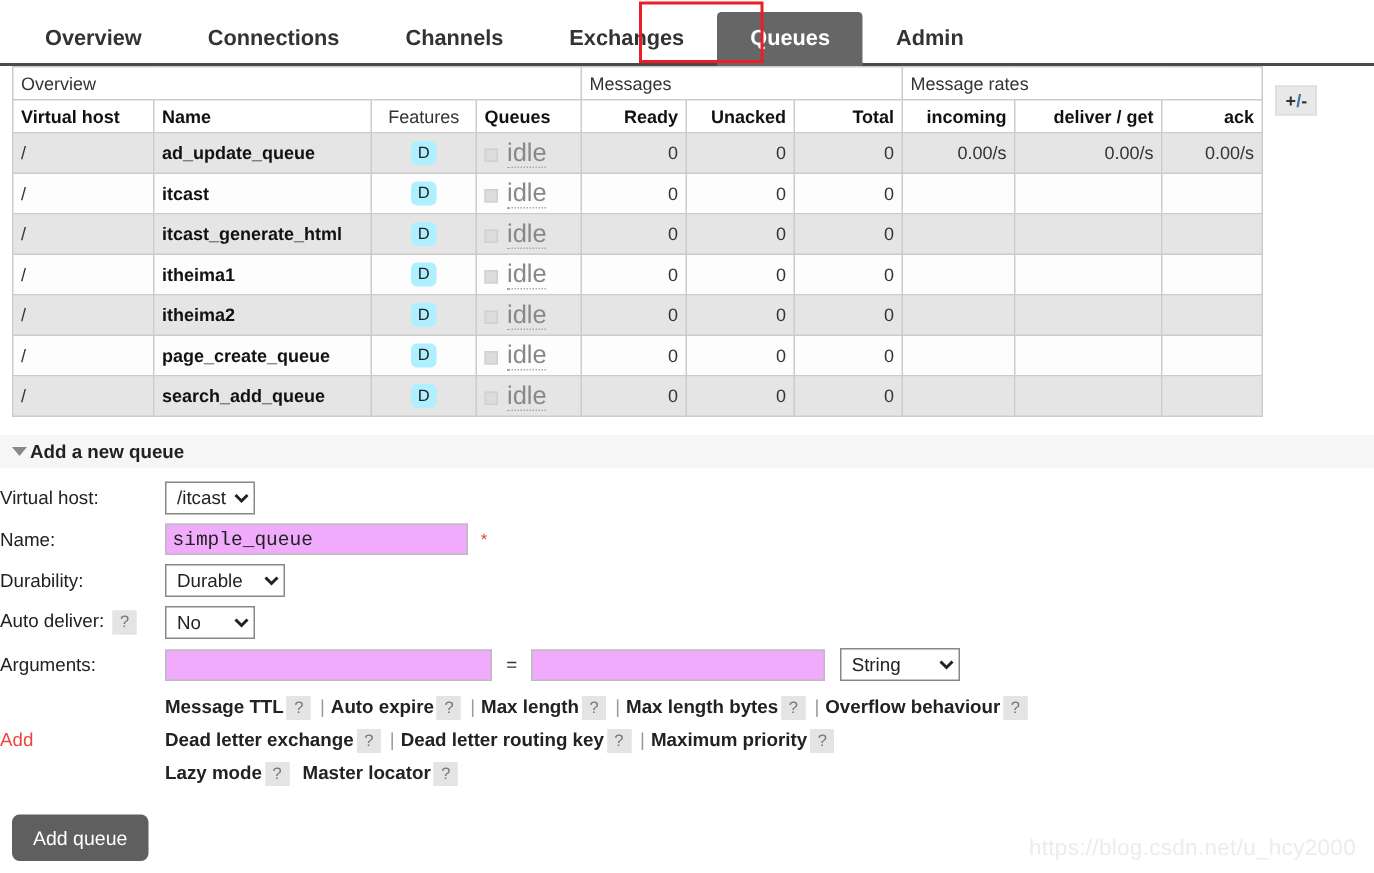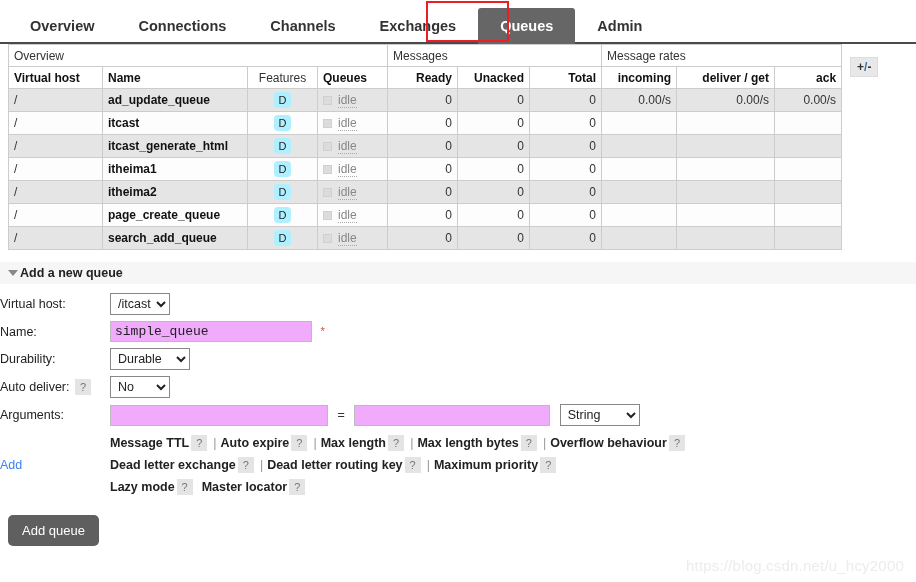--- a/index.html
+++ b/index.html
@@ -99,21 +99,21 @@
     display: inline-block;
     width: 9px; height: 9px;
     background: #dcdcdc;
     border: 1px solid #d0d0d0;
     vertical-align: middle;
     margin-right: 6px;
   }
   .idle {
     color: #888;
     border-bottom: 1px dotted #aaa;
-    font-size: 12px;
+    font-size: 17px;
   }
   .plusminus {
     display: inline-block;
     background: #e8e8e8;
     border: 1px solid #dcdcdc;
     padding: 2px 6px;
     font-weight: bold;
     font-size: 12px;
     color: #333;
     cursor: pointer;
@@ -178,21 +178,21 @@
     line-height: 12px;
     padding: 1px 4px;
     margin: 0 2px;
     cursor: pointer;
   }
   .star { color: #e8413c; font-size: 11px; margin-left: 5px; }
 
   .eq { padding: 0 6px; color: #333; }
 
   .addrow { font-size: 12.5px; }
-  .addlbl { color: #3b82f6; padding-right: 8px; }
+  .addlbl { color: #ef4444; padding-right: 8px; }
   .arglinks { line-height: 22px; }
   .arglink {
     font-weight: bold;
     color: #222;
     cursor: pointer;
     white-space: nowrap;
   }
   .sep { color: #999; margin: 0 4px; }
 
   .btn-add {

